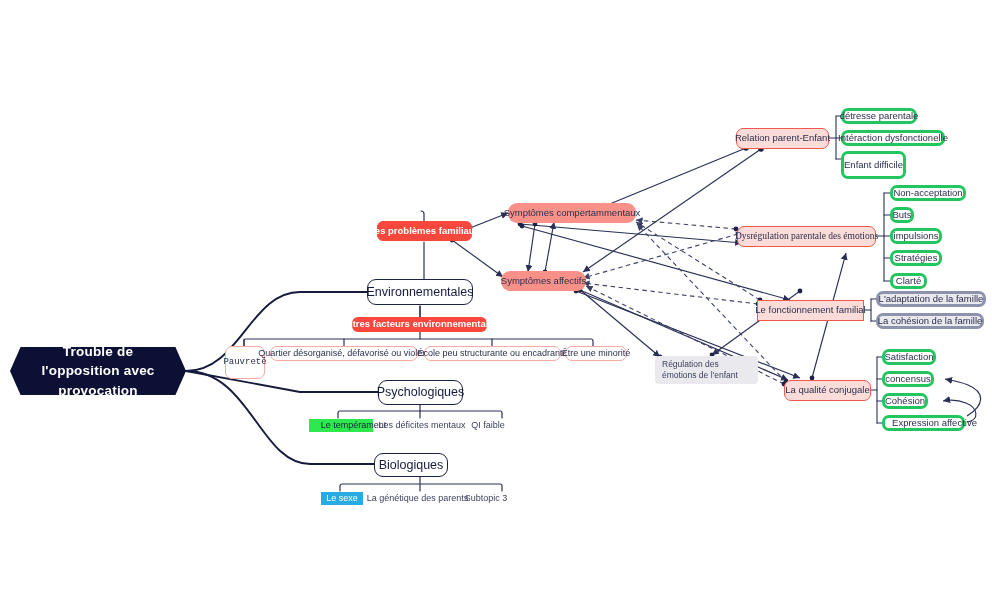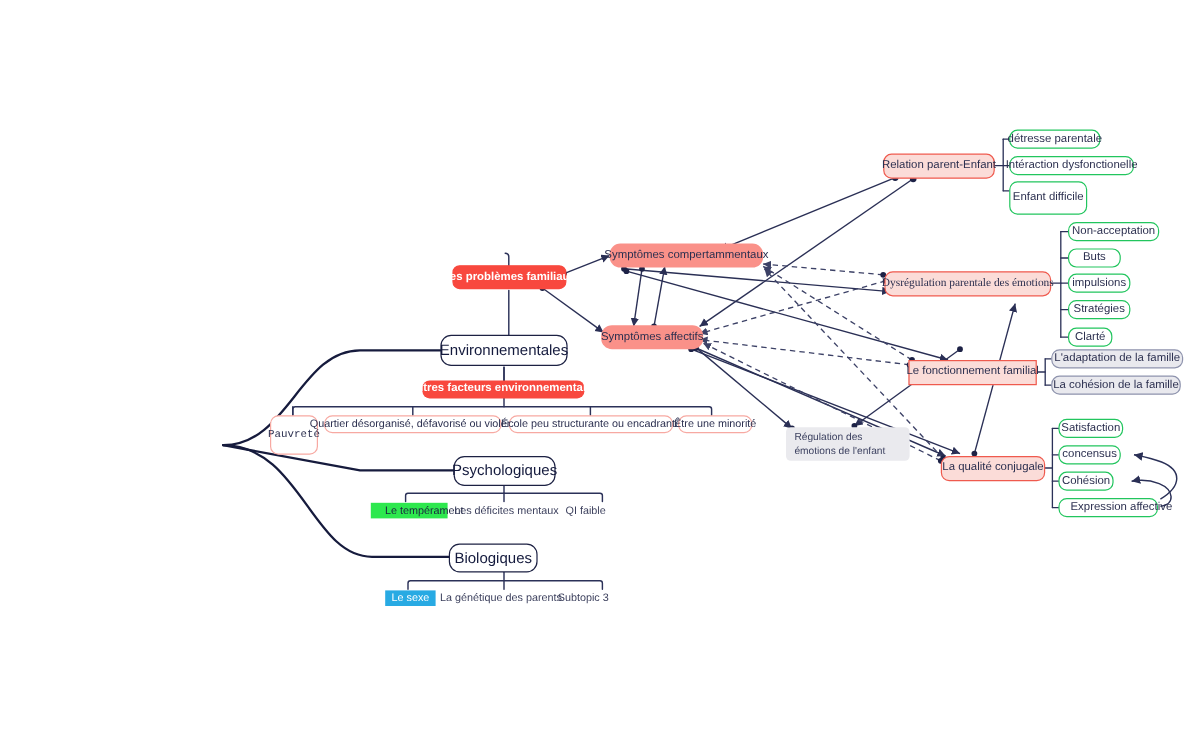--- a/index.html
+++ b/index.html
@@ -59,21 +59,21 @@
     border: 1.6px solid #1c2143;
     border-radius: 9px;
     font-size: 12.5px;
     color: #141a3d;
     padding: 0 10px;
   }
 
   
   .sub {
     background: #ffffff;
-    border: 1px solid #22c55e;
+    border: 3px solid #22c55e;
     border-radius: 7px;
     font-size: 9.5px;
     padding: 0 6px;
     color: #2b2f4f;
   }
   .sub.grayfill { background: #e9e9ee; border-color: #8e93ad; }
 
   
   .pinkline {
     background: #ffffff;
@@ -297,20 +297,21 @@
       <circle cx="760" cy="300" r="2.4"></circle>
       <circle cx="786" cy="382" r="2.4"></circle>
       <circle cx="784" cy="384" r="2.4"></circle>
       <circle cx="812" cy="378" r="2.4"></circle>
       <circle cx="800" cy="291" r="2.4"></circle>
       <circle cx="660" cy="357" r="2.4"></circle>
       <circle cx="712" cy="355" r="2.4"></circle>
     </g>
   </svg>
 
+  <div class="node root" style="left:10px; top:347px; width:176px; height:48px;">Trouble de l'opposition avec provocation</div>
 
   <div class="node branch" style="left:367px; top:279px; width:106px; height:26px;">Environnementales</div>
   <div class="node branch" style="left:378px; top:380px; width:85px; height:25px;">Psychologiques</div>
   <div class="node branch" style="left:374px; top:453px; width:74px; height:24px;">Biologiques</div>
 
   <div class="node redfill" style="left:352px; top:317px; width:135px; height:15px;">Autres facteurs environnementales</div>
 
   <div class="node pinkline" style="left:225px; top:346px; width:40px; height:33px;font-family:Liberation Mono, monospace;">Pauvreté</div>
   <div class="node pinkline" style="left:270px; top:346px; width:148px; height:15px;">Quartier désorganisé, défavorisé ou violent</div>
   <div class="node pinkline" style="left:424px; top:346px; width:137px; height:15px;">École peu structurante ou encadrante</div>
@@ -332,21 +333,21 @@
 
   <div class="node graynote" style="left:655px; top:356px; width:103px; height:28px;">Régulation des émotions de l'enfant</div>
 
   <div class="node pinkfill" style="left:736px; top:128px; width:93px; height:21px;text-align:center;">Relation parent-Enfant</div>
   <div class="node sub" style="left:841px; top:108px; width:76px; height:16px;">détresse parentale</div>
   <div class="node sub" style="left:841px; top:130px; width:104px; height:16px;">Intéraction dysfonctionelle</div>
   <div class="node sub" style="left:841px; top:151px; width:65px; height:28px;">Enfant difficile</div>
 
   <div class="node pinkfill" style="left:737px; top:226px; width:139px; height:21px;font-family:Liberation Serif, serif;">Dysrégulation parentale des émotions</div>
   <div class="node sub" style="left:890px; top:185px; width:76px; height:16px;">Non-acceptation</div>
-  <div class="node sub" style="left:890px; top:207px; width:44px; height:16px;">Buts</div>
+  <div class="node sub" style="left:890px; top:207px; width:24px; height:16px;">Buts</div>
   <div class="node sub" style="left:890px; top:228px; width:52px; height:16px;">impulsions</div>
   <div class="node sub" style="left:890px; top:250px; width:52px; height:16px;">Stratégies</div>
   <div class="node sub" style="left:890px; top:273px; width:37px; height:16px;">Clarté</div>
 
   <div class="node pinkfill square" style="left:757px; top:300px; width:107px; height:21px;">Le fonctionnement familial</div>
   <div class="node sub grayfill" style="left:876px; top:291px; width:110px; height:16px;">L'adaptation de la famille</div>
   <div class="node sub grayfill" style="left:876px; top:313px; width:108px; height:16px;">La cohésion de la famille</div>
 
   <div class="node pinkfill" style="left:784px; top:380px; width:87px; height:21px;">La qualité conjugale</div>
   <div class="node sub" style="left:882px; top:349px; width:54px; height:16px;">Satisfaction</div>

